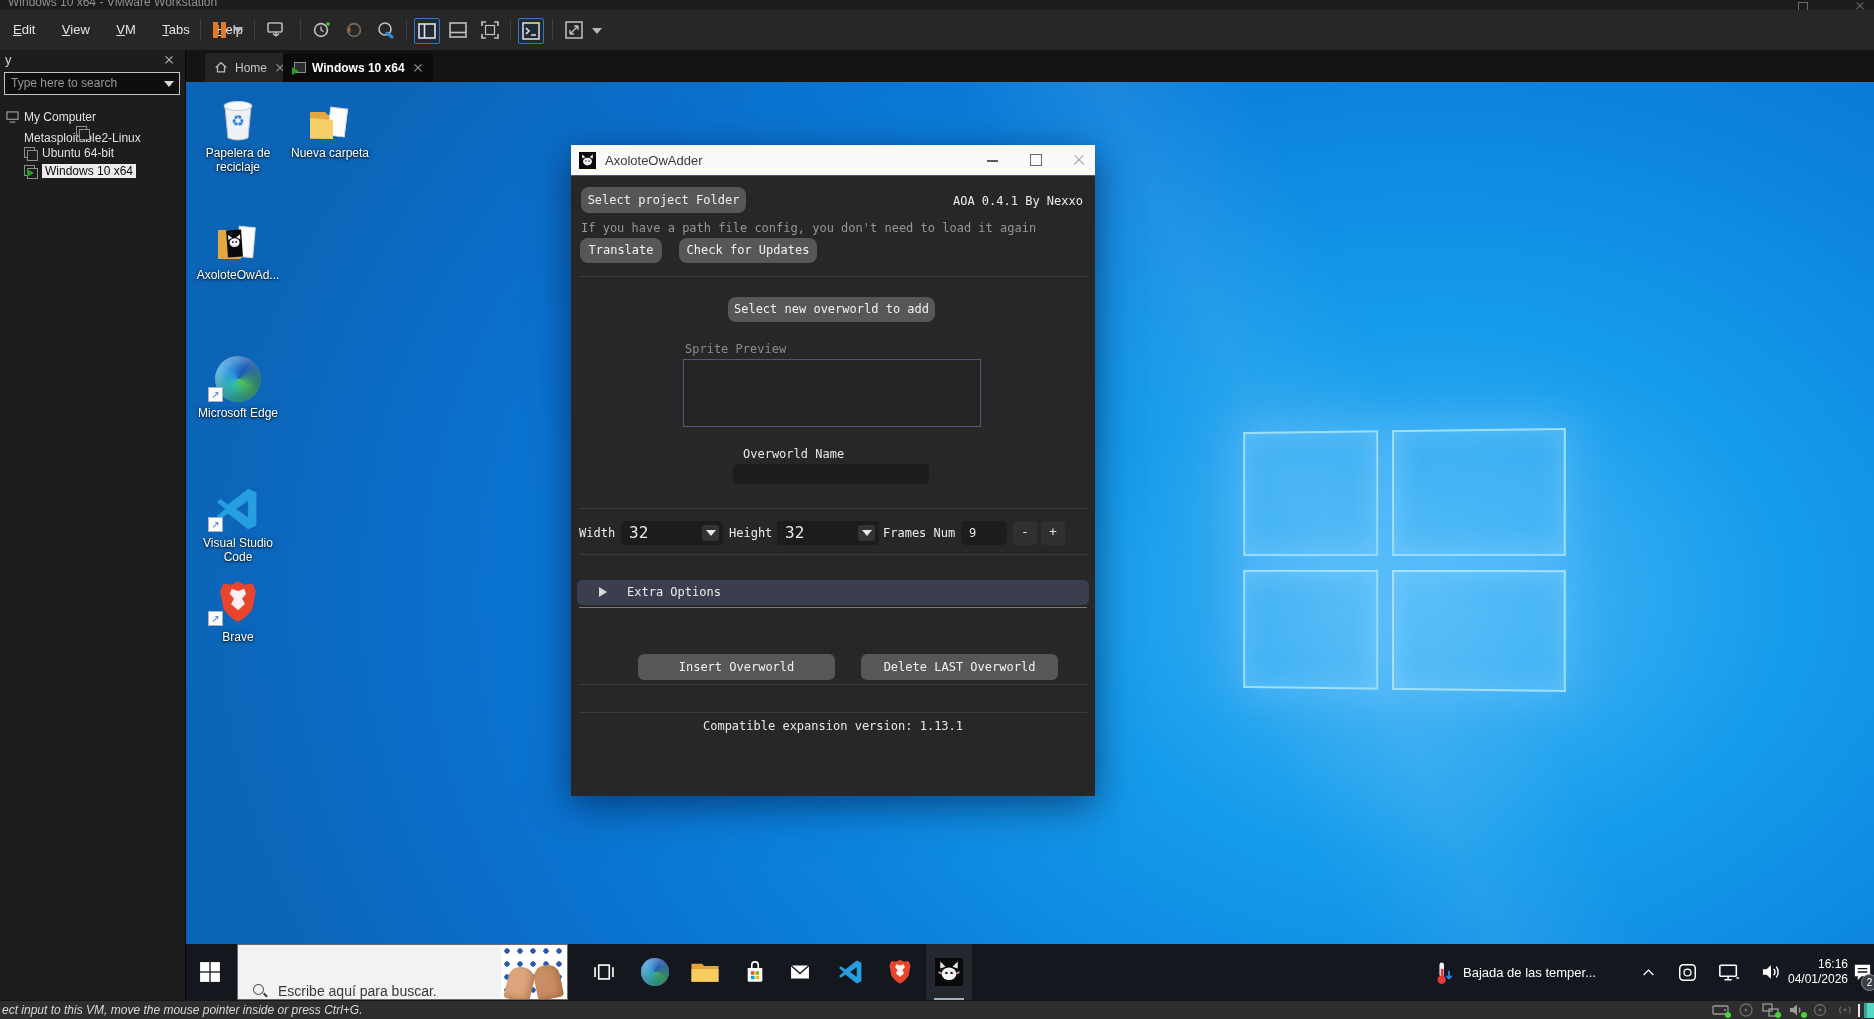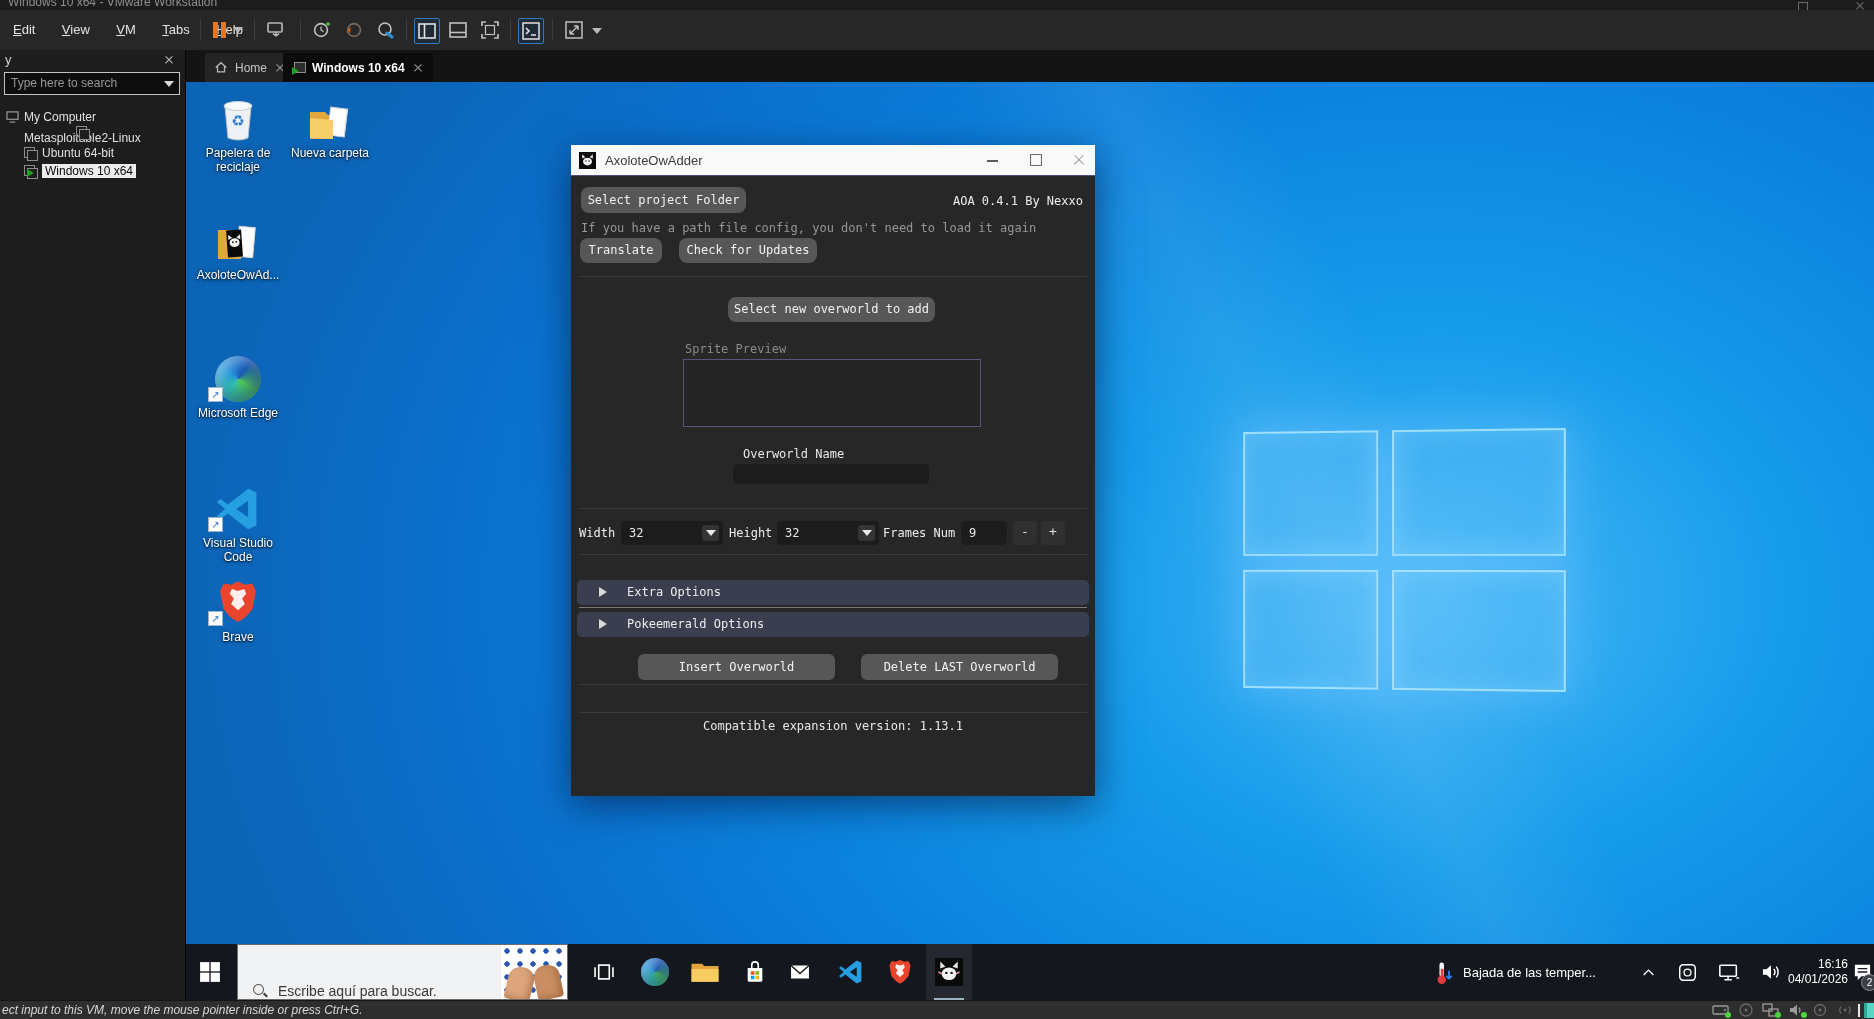--- a/index.html
+++ b/index.html
@@ -75,21 +75,21 @@
   .ctl-max::after{content:"";position:absolute;left:11px;top:9px;width:10px;height:10px;border:1.4px solid #6a6a6a;}
   .ctl-close{color:#6a6a6a;}
   .ctl-close .xicon{position:absolute;left:11px;top:9px;}
   .ctl-close .xicon::before,.ctl-close .xicon::after{width:13px;height:1.4px;}
   .axo-ic{display:flex;}
   .tkbtn{position:absolute;background:#575757;border-radius:8px;color:#f1f1f1;text-align:center;
     font-family:"DejaVu Sans Mono",monospace;font-size:12px;}
   .tktext{position:absolute;font-family:"DejaVu Sans Mono",monospace;font-size:12px;white-space:nowrap;}
   .hr{position:absolute;left:8px;width:508px;height:1px;background:#3b3b3b;}
   .tkentry{position:absolute;background:#1c1c1c;border-radius:5px;}
-  .tkcombo{position:absolute;background:#1c1c1c;border-radius:4px;color:#e8e8e8;font-family:"DejaVu Sans Mono",monospace;font-size:12px;line-height:24px;padding-left:8px;box-sizing:border-box;}
+  .tkcombo{position:absolute;background:#1c1c1c;border-radius:4px;color:#e8e8e8;font-family:"DejaVu Sans Mono",monospace;font-size:16px;line-height:24px;padding-left:8px;box-sizing:border-box;}
   .combo-arr{position:absolute;right:4px;top:4px;width:17px;height:16px;background:#343434;border-radius:3px;}
   .combo-arr::after{content:"";position:absolute;left:4px;top:5px;width:0;height:0;border-left:5px solid transparent;border-right:5px solid transparent;border-top:6px solid #e8e8e8;}
   .stepbtn{position:absolute;width:24px;height:24px;background:#303030;border-radius:4px;color:#e0e0e0;text-align:center;line-height:22px;font-family:"DejaVu Sans Mono",monospace;font-size:13px;}
   .secbar{position:absolute;left:6px;width:512px;height:25px;background:#3a3e4e;border-radius:5px;color:#ececec;
     font-family:"DejaVu Sans Mono",monospace;font-size:12px;line-height:25px;}
   .secbar .tri{position:absolute;left:22px;top:7px;width:0;height:0;border-left:8px solid #d8d8d8;border-top:5px solid transparent;border-bottom:5px solid transparent;}
   .secbar .seclabel{position:absolute;left:50px;}
 
   
   .taskbar{position:absolute;left:0;top:862px;width:1688px;height:56px;background:#14171e;display:flex;align-items:stretch;}
@@ -383,24 +383,20 @@
         <div class="tkentry mono" style="left:390px;top:345px;width:46px;height:24px;color:#e8e8e8;font-size:12px;line-height:24px;padding-left:8px;box-sizing:border-box;">9</div>
         <div class="stepbtn" style="left:442px;top:345px;">-</div>
         <div class="stepbtn" style="left:470px;top:345px;">+</div>
         <div class="hr" style="top:378px;"></div>
 
         <div class="secbar" style="top:404px;">
           <span class="tri"></span>
           <span class="seclabel">Extra Options</span>
         </div>
         <div class="abs" style="left:8px;top:431px;width:508px;height:1px;background:#7a7a7a;"></div>
-        <div class="secbar" style="top:436px;">
-          <span class="tri"></span>
-          <span class="seclabel">Pokeemerald Options</span>
-        </div>
 
         <div class="tkbtn" style="left:67px;top:478px;width:197px;height:26px;line-height:26px;border-radius:6px;">Insert Overworld</div>
         <div class="tkbtn" style="left:290px;top:478px;width:197px;height:26px;line-height:26px;border-radius:6px;">Delete LAST Overworld</div>
         <div class="hr" style="top:508px;"></div>
         <div class="hr" style="top:536px;"></div>
         <div class="tktext" style="left:0;top:543px;width:524px;text-align:center;color:#e8e8e8;">Compatible expansion version: 1.13.1</div>
       </div>
     </div>
 
     <div class="taskbar">

